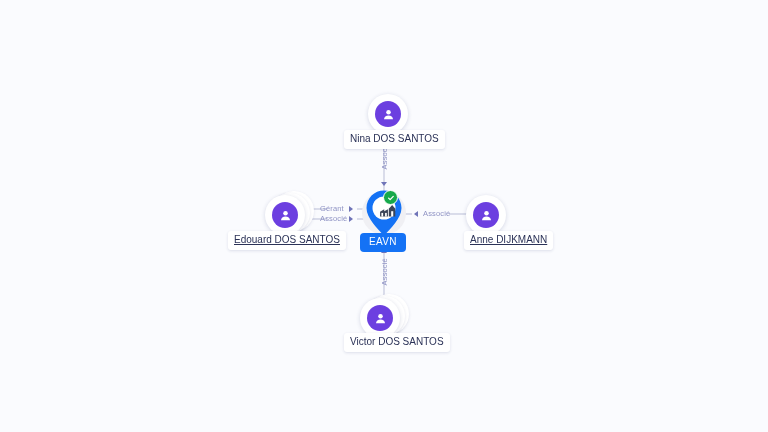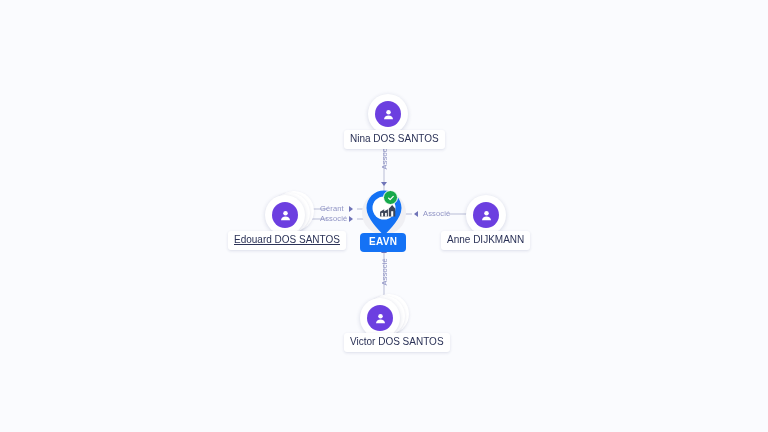--- a/index.html
+++ b/index.html
@@ -163,21 +163,21 @@
   }
   .verified-badge svg { display: block; }
 
   .company-label {
     position: absolute;
     left: 360px;
     top: 233px;
     background: #1472f5;
     color: #ffffff;
     font-size: 10px;
-    font-weight: bold;
+    font-weight: normal;
     letter-spacing: .3px;
     line-height: 1;
     padding: 4px 9px 5px 9px;
     border-radius: 4px;
     white-space: nowrap;
   }
 </style>
 </head>
 <body>
 
@@ -247,21 +247,21 @@
     <div class="avatar-wrap" style="left:466px; top:195px;">
       <div class="avatar">
         <div class="avatar-disc">
           <svg width="15" height="15" viewBox="0 0 24 24" fill="#ffffff">
             <circle cx="12" cy="8.3" r="3.6"></circle>
             <path d="M4.8 19.6c0-3.9 3.3-6.2 7.2-6.2s7.2 2.3 7.2 6.2z"></path>
           </svg>
         </div>
       </div>
     </div>
-    <div class="node-label" style="left:441px; top:231px;">Anne DIJKMANN</div>
+    <div class="node-label" style="left:464px; top:231px;text-decoration:underline;">Anne DIJKMANN</div>
   </div>
 
   <div class="node">
     <div class="avatar-wrap" style="left:360px; top:298px;">
       <div class="stack-card" style="left:9px; top:-4px;"></div>
       <div class="stack-card" style="left:5px; top:-2px;"></div>
       <div class="avatar">
         <div class="avatar-disc">
           <svg width="15" height="15" viewBox="0 0 24 24" fill="#ffffff">
             <circle cx="12" cy="8.3" r="3.6"></circle>

